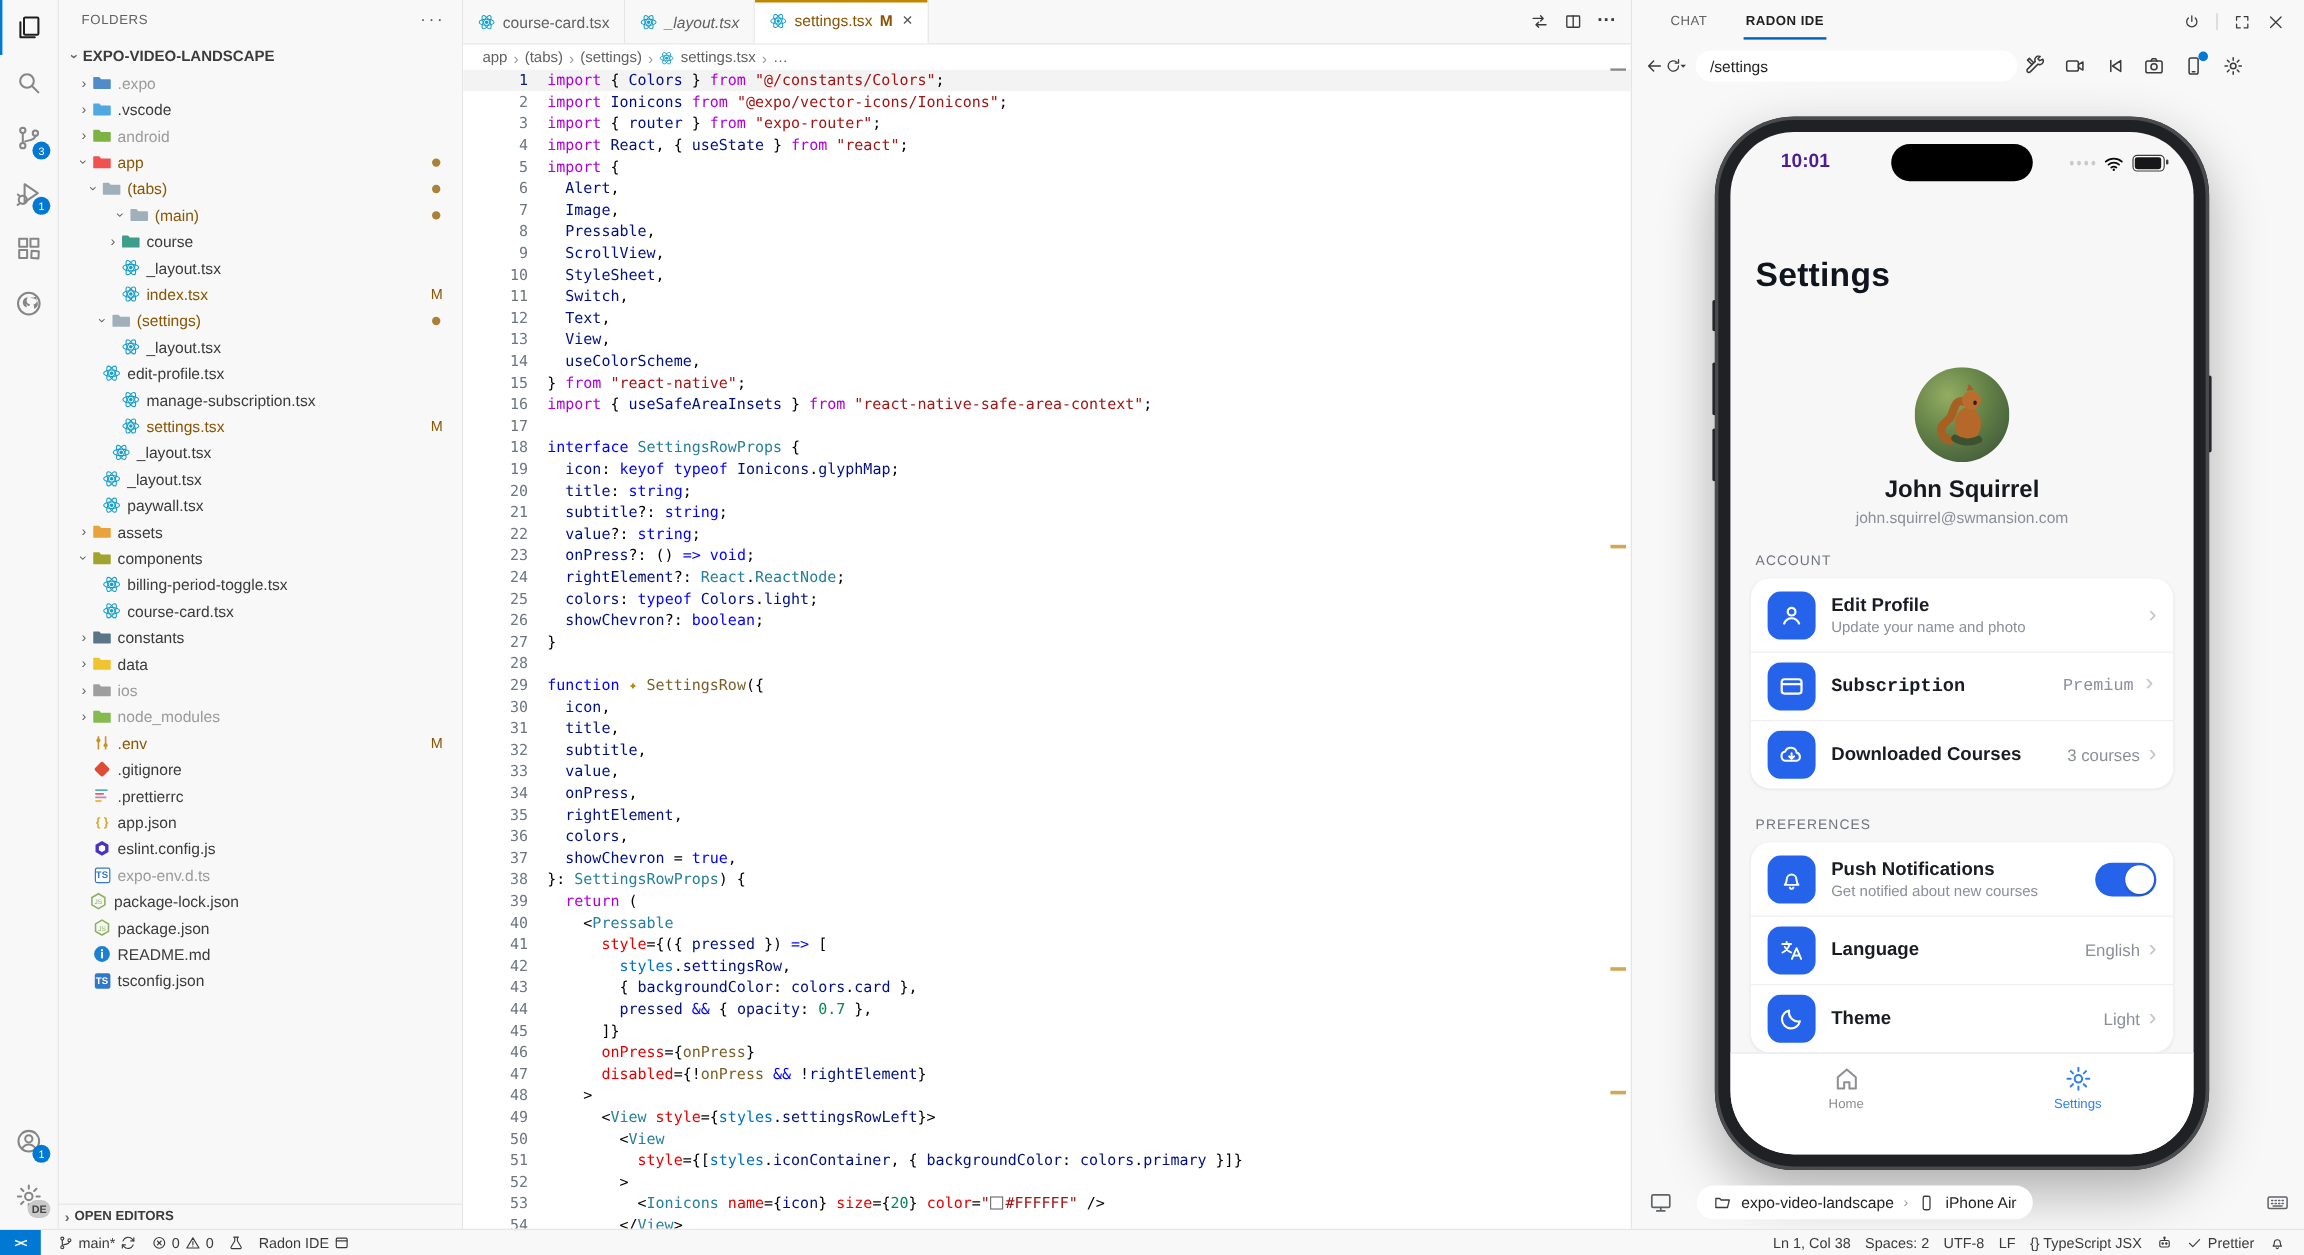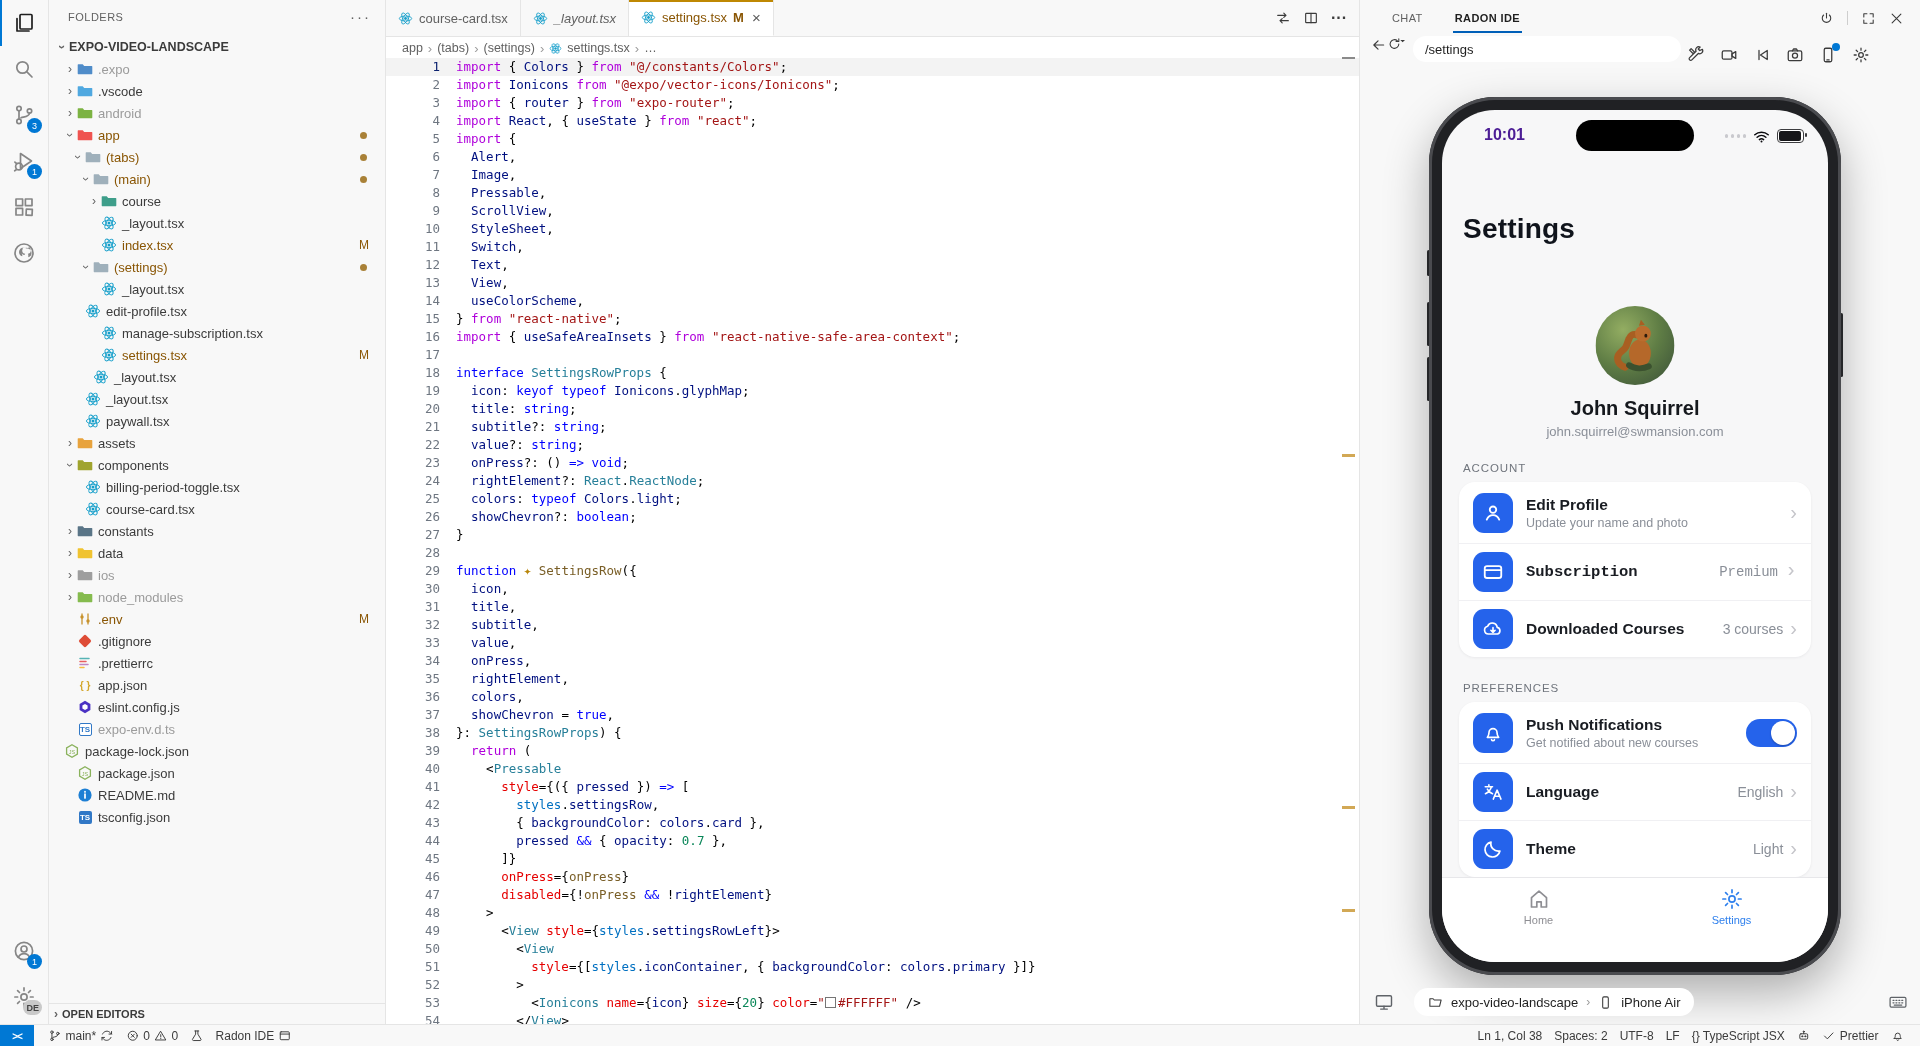--- a/index.html
+++ b/index.html
@@ -77,21 +77,21 @@
 
   
   .panel{position:absolute;left:1359px;top:0;width:561px;height:1024px;background:#f8f8f8;border-left:1px solid #e5e5e5;box-sizing:border-box}
   .p-header{height:36px;display:flex;align-items:center;padding:0 16px}
   .p-tab{position:relative;height:36px;display:flex;align-items:center;padding:0 16px;font-size:11px;letter-spacing:.4px;color:#616161;cursor:pointer}
   .p-tab.active{color:#1f1f1f;font-weight:bold}
   .p-tab.active:after{content:"";position:absolute;left:14px;right:14px;bottom:3px;height:2px;background:#005fb8}
   .p-winicons{margin-left:auto;display:flex;align-items:center;gap:13px;color:#3b3b3b}
   .p-winicons .ico{width:15px;height:15px;cursor:pointer}
   .p-winicons .divider{width:1px;height:14px;background:#cecece}
-  .p-toolbar{height:38px;display:flex;padding:0 10px;gap:0;color:#3b3b3b}
+  .p-toolbar{height:38px;display:flex;align-items:center;padding:0 10px;gap:0;color:#3b3b3b}
   .p-toolbar .ico{width:17px;height:17px;cursor:pointer}
   .p-toolbar .caret{width:10px;height:10px;margin-left:-4px}
   .urlbar{width:262px;height:26px;background:#fff;border-radius:13px;display:flex;align-items:center;
           padding:0 12px;font-size:13px;color:#1f1f1f;margin:0 6px}
   .p-tools{margin-left:auto;display:flex;align-items:center;gap:15px;padding-right:40px}
   .p-tools .rel{position:relative}
   .p-tools .bdot{position:absolute;right:-3px;top:-3px;width:8px;height:8px;border-radius:50%;background:#0078d4}
 
   
   .phone{position:absolute;left:69px;top:97px;width:412px;height:878px}
@@ -285,21 +285,21 @@
         <div class="trow gold" style="padding-left: 23px;">
           <span class="chev open">›</span>
           <span class="ficon">
             <svg viewBox="0 0 16 16">
               <path d="M1.3 3.2h4.4l1.5 1.8h7.5a.6.6 0 0 1 .6.6v7a.6.6 0 0 1-.6.6H1.3a.6.6 0 0 1-.6-.6V3.8a.6.6 0 0 1 .6-.6z" fill="#9fb0bb"></path>
             </svg>
           </span>
           <span class="lbl">(tabs)</span>
           <span class="dotb"></span>
         </div>
-        <div class="trow gold" style="padding-left: 31px;">
+        <div class="trow gold" style="padding-left: 46px;">
           <span class="chev open">›</span>
           <span class="ficon">
             <svg viewBox="0 0 16 16">
               <path d="M1.3 3.2h4.4l1.5 1.8h7.5a.6.6 0 0 1 .6.6v7a.6.6 0 0 1-.6.6H1.3a.6.6 0 0 1-.6-.6V3.8a.6.6 0 0 1 .6-.6z" fill="#9fb0bb"></path>
             </svg>
           </span>
           <span class="lbl">(main)</span>
           <span class="dotb"></span>
         </div>
         <div class="trow" style="padding-left: 39px;">
@@ -581,21 +581,21 @@
           </span>
           <span class="lbl">eslint.config.js</span>
         </div>
         <div class="trow dim" style="padding-left: 15px;">
           <span class="chev"></span>
           <span class="ficon">
             <span class="tsbox outline">TS</span>
           </span>
           <span class="lbl">expo-env.d.ts</span>
         </div>
-        <div class="trow" style="padding-left: 2px;">
+        <div class="trow" style="padding-left: 12px;">
           <span class="chev"></span>
           <span class="ficon">
             <svg viewBox="0 0 16 16">
               <path d="M8 1.8l5.4 3.1v6.2L8 14.2l-5.4-3.1V4.9z" fill="none" stroke="#8ab25c" stroke-width="1.3"></path>
               <text x="8" y="10.5" font-size="5.5" text-anchor="middle" fill="#8ab25c" font-family="Liberation Sans">JS</text>
             </svg>
           </span>
           <span class="lbl">package-lock.json</span>
         </div>
         <div class="trow" style="padding-left: 15px;">

